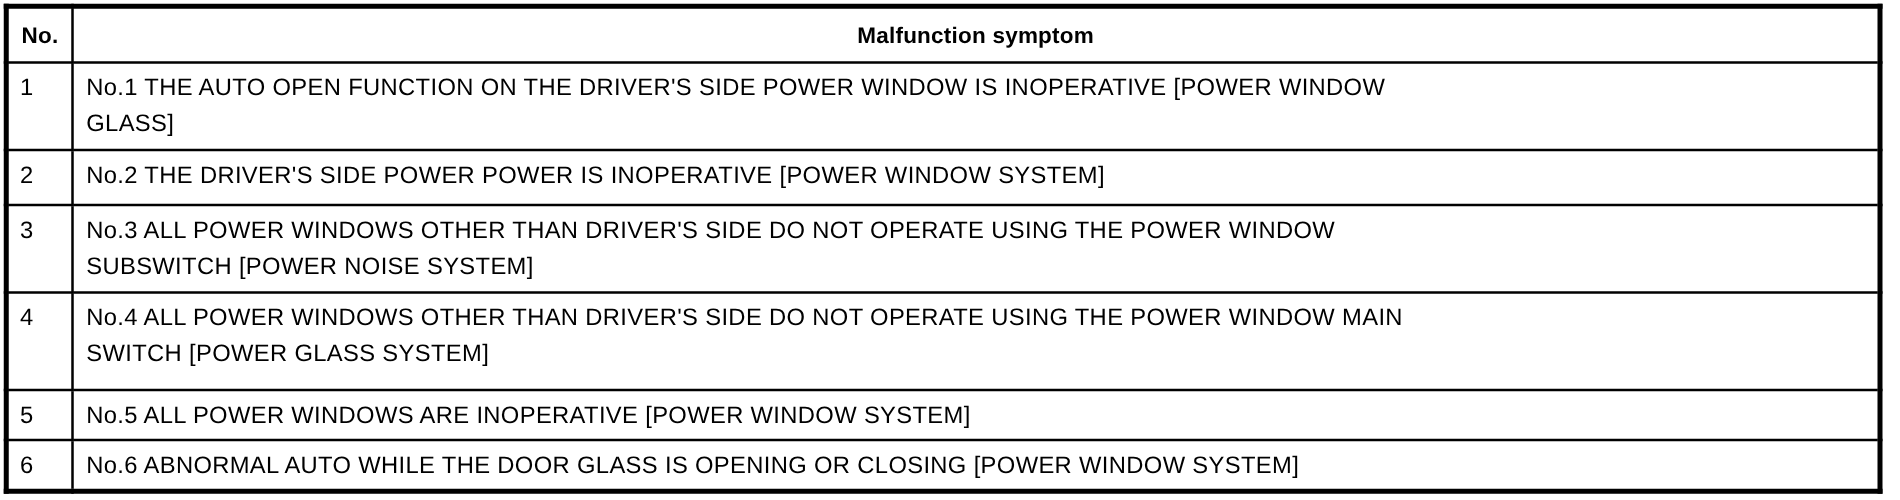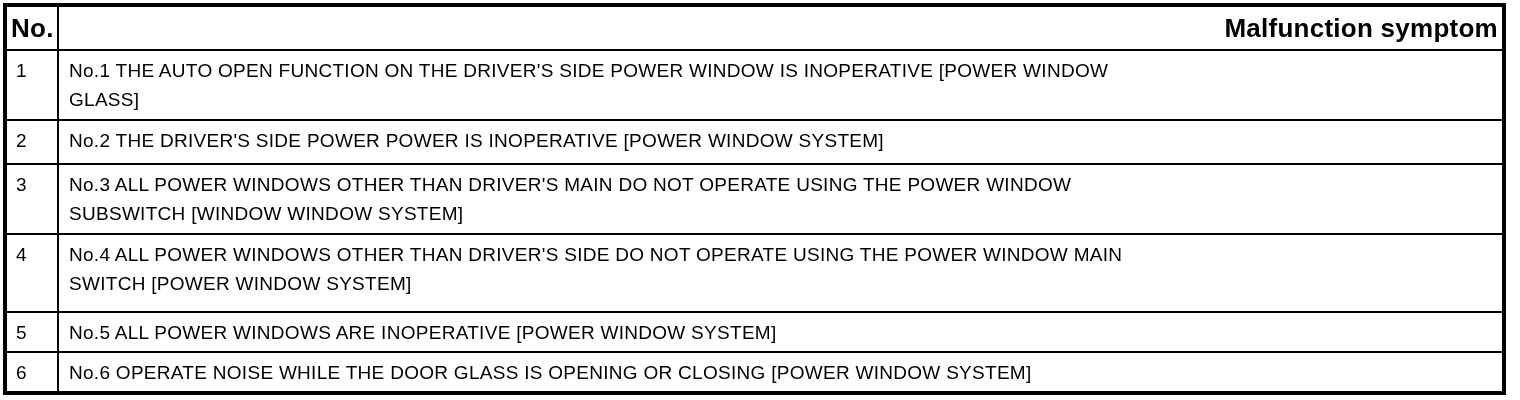--- a/index.html
+++ b/index.html
@@ -26,24 +26,24 @@
     border: 4px solid #000000;
   }
   col.col-no { width: 53px; }
   th, td {
     border: 2px solid #000000;
     vertical-align: top;
     overflow: hidden;
   }
   thead th {
     font-weight: bold;
-    font-size: 26px;
+    font-size: 18px;
     height: 38px;
     vertical-align: middle;
-    text-align: right;
+    text-align: center;
     padding: 2px 4px;
     letter-spacing: 0.01em;
   }
   td {
     font-size: 19px;
     line-height: 29px;
     letter-spacing: 0.015em;
     padding: 5px 8px 4px 10px;
   }
   td.no-cell { padding: 5px 4px 4px 9px; }
@@ -82,40 +82,40 @@
   <tr>
     <td class="no-cell">2</td>
     <td class="symptom-cell">
           <div class="line">No.2 THE DRIVER'S SIDE POWER POWER IS INOPERATIVE [POWER WINDOW SYSTEM]</div>
         </td>
   </tr>
 
   <tr>
     <td class="no-cell">3</td>
     <td class="symptom-cell">
-          <div class="line">No.3 ALL POWER WINDOWS OTHER THAN DRIVER'S MAIN DO NOT OPERATE USING THE POWER WINDOW</div>
-          <div class="line">SUBSWITCH [WINDOW WINDOW SYSTEM]</div>
+          <div class="line">No.3 ALL POWER WINDOWS OTHER THAN DRIVER'S SIDE DO NOT OPERATE USING THE POWER WINDOW</div>
+          <div class="line">SUBSWITCH [POWER NOISE SYSTEM]</div>
         </td>
   </tr>
 
   <tr>
     <td class="no-cell">4</td>
     <td class="symptom-cell">
           <div class="line">No.4 ALL POWER WINDOWS OTHER THAN DRIVER'S SIDE DO NOT OPERATE USING THE POWER WINDOW MAIN</div>
-          <div class="line">SWITCH [POWER WINDOW SYSTEM]</div>
+          <div class="line">SWITCH [POWER GLASS SYSTEM]</div>
         </td>
   </tr>
 
   <tr>
     <td class="no-cell">5</td>
     <td class="symptom-cell">
           <div class="line">No.5 ALL POWER WINDOWS ARE INOPERATIVE [POWER WINDOW SYSTEM]</div>
         </td>
   </tr>
 
   <tr>
     <td class="no-cell">6</td>
     <td class="symptom-cell">
-          <div class="line">No.6 OPERATE NOISE WHILE THE DOOR GLASS IS OPENING OR CLOSING [POWER WINDOW SYSTEM]</div>
+          <div class="line">No.6 ABNORMAL AUTO WHILE THE DOOR GLASS IS OPENING OR CLOSING [POWER WINDOW SYSTEM]</div>
         </td>
   </tr>
 </tbody>
 </table>
 
 </body></html>

